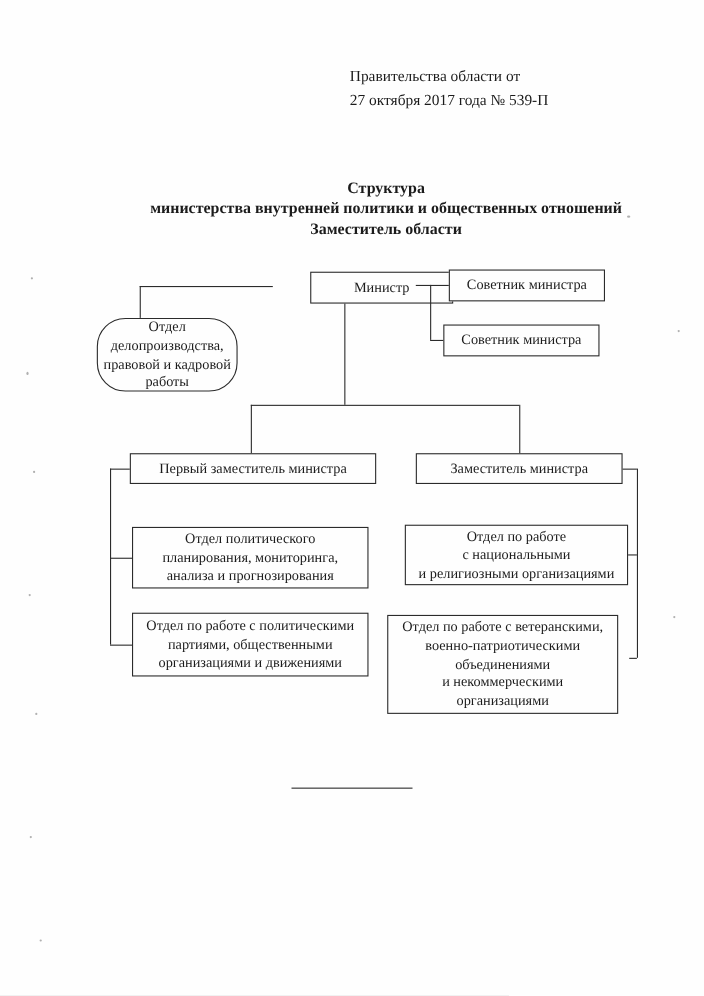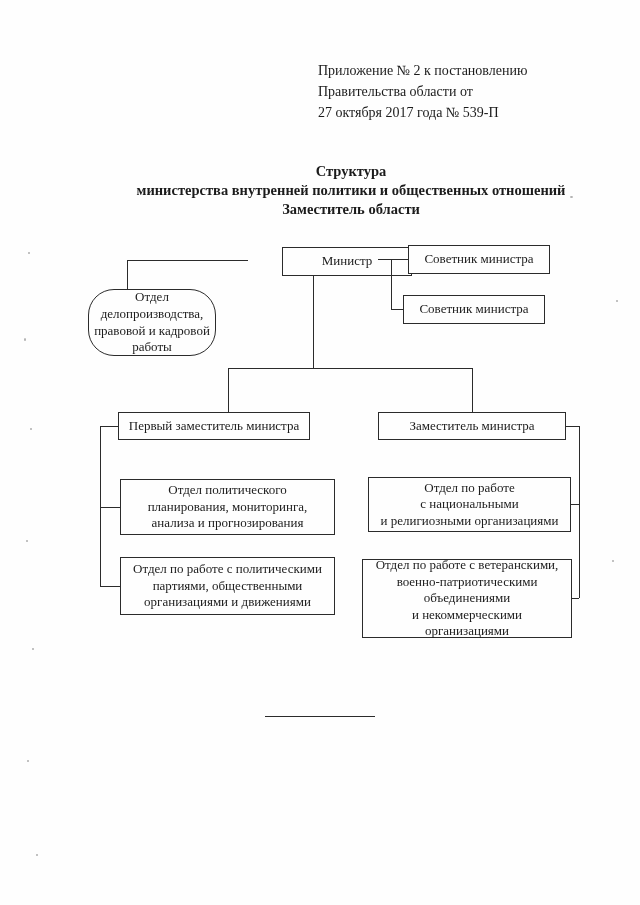--- a/index.html
+++ b/index.html
@@ -36,21 +36,20 @@
   .vline{width:1px;}
   .speck{position:absolute;background:#6f6f6f;opacity:.55;border-radius:50%;}
   .footer-rule{position:absolute;background:#2b2b2b;height:1px;}
 </style>
 </head>
 <body>
 
 <div class="page">
 
   <div class="header-block">
-    <div>Приложение № 2 к постановлению</div>
     <div>Правительства области от</div>
     <div>27 октября 2017 года № 539-П</div>
   </div>
 
   <div class="title-block">
     <div>Структура</div>
     <div>министерства внутренней политики и общественных отношений</div>
     <div>Заместитель области</div>
   </div>
 
@@ -58,37 +57,37 @@
 
   <div class="box" style="left:408px;top:245px;width:142px;height:29px;">Советник министра</div>
 
   <div class="box" style="left:403px;top:295px;width:142px;height:29px;">Советник министра</div>
 
   <div class="box" style="left:88px;top:289px;width:128px;height:67px;border-radius:26px;">Отдел
 делопроизводства,
 правовой и кадровой
 работы</div>
 
-  <div class="box" style="left:118px;top:412px;width:192px;height:28px;">Первый заместитель министра</div>
+  <div class="box" style="left:118px;top:412px;width:224px;height:28px;">Первый заместитель министра</div>
 
   <div class="box" style="left:378px;top:412px;width:188px;height:28px;">Заместитель министра</div>
 
   <div class="box" style="left:120px;top:479px;width:215px;height:56px;">Отдел политического
 планирования, мониторинга,
 анализа и прогнозирования</div>
 
   <div class="box" style="left:120px;top:557px;width:215px;height:58px;">Отдел по работе с политическими
 партиями, общественными
 организациями и движениями</div>
 
   <div class="box" style="left:368px;top:477px;width:203px;height:55px;">Отдел по работе
 с национальными
 и религиозными организациями</div>
 
-  <div class="box" style="left:362px;top:559px;width:210px;height:79px;">Отдел по работе с ветеранскими,
+  <div class="box" style="left:352px;top:559px;width:210px;height:90px;">Отдел по работе с ветеранскими,
 военно-патриотическими
 объединениями
 и некоммерческими
 организациями</div>
 
   <div class="hline" style="left:127px;top:260px;width:121px;"></div>
   <div class="vline" style="left:127px;top:260px;height:29px;"></div>
 
   <div class="hline" style="left:378px;top:259px;width:30px;"></div>
 

